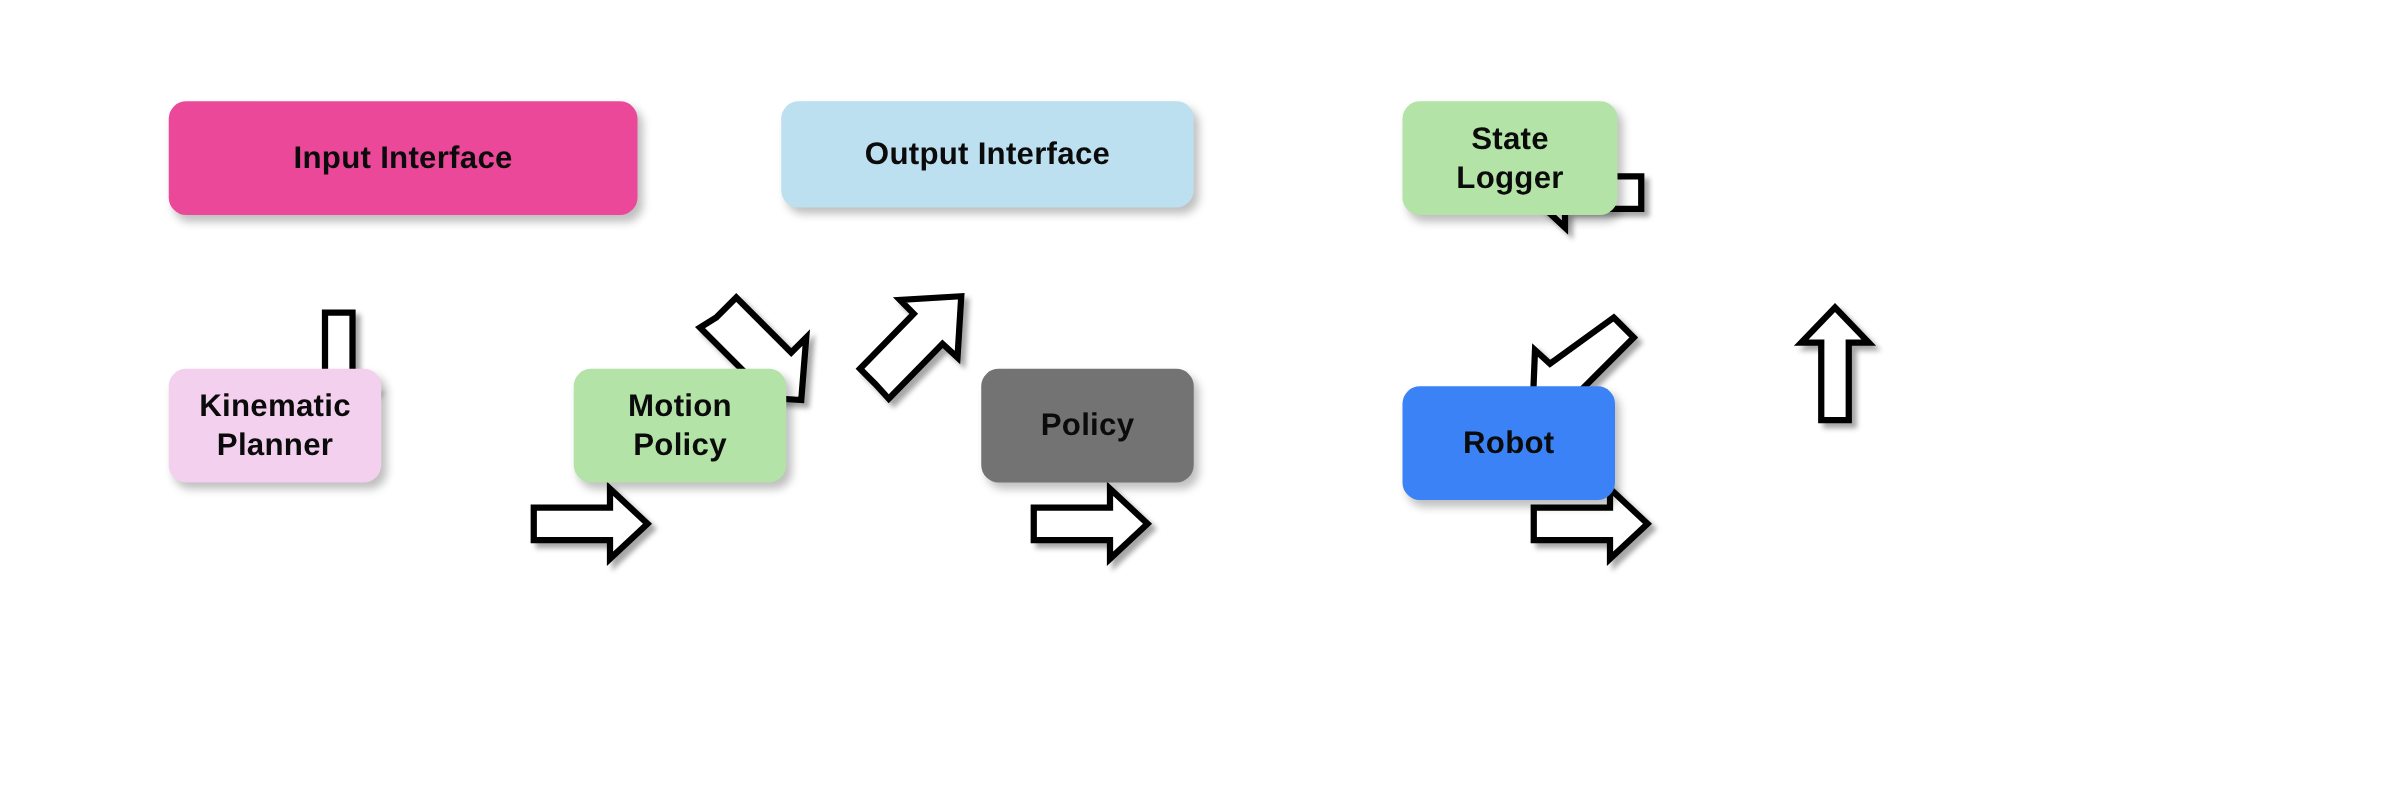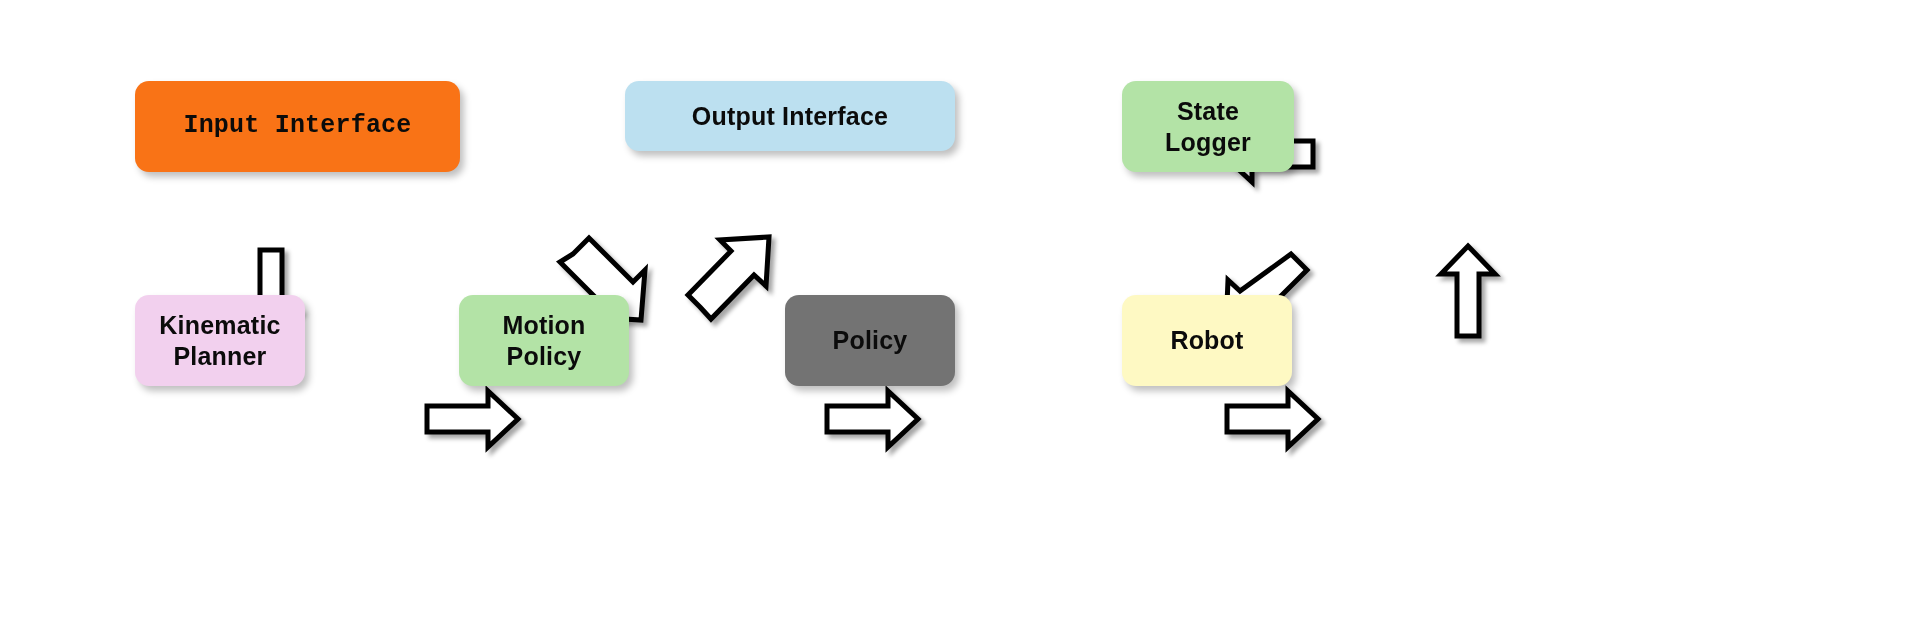--- a/index.html
+++ b/index.html
@@ -101,25 +101,25 @@
 
     <g class="arrow-group">
       <polygon class="arrow-shape" points="1468,246 1495,274 1479,274 1479,336 1457,336 1457,274 1441,274"></polygon>
     </g>
 
     <g class="arrow-group">
       <polygon class="arrow-shape" points="1222,154 1252,126 1252,141 1313,141 1313,167 1252,167 1252,182"></polygon>
     </g>
   </svg>
 
-  <div class="node wide" id="node-input-interface" style="left:135px; top:81px; width:325px; height:91px; background:#f97316;font-family:Liberation Mono, monospace;">
+  <div class="node wide" id="node-input-interface" style="left:135px; top:81px; width:375px; height:91px; background:#ec4899;">
     <span class="node-label">Input Interface</span>
   </div>
 
-  <div class="node wide" id="node-output-interface" style="left:625px; top:81px; width:330px; height:70px; background:#bce0f0;">
+  <div class="node wide" id="node-output-interface" style="left:625px; top:81px; width:330px; height:85px; background:#bce0f0;">
     <span class="node-label">Output Interface</span>
   </div>
 
   <div class="node small" id="node-state-logger" style="left:1122px; top:81px; width:172px; height:91px; background:#b3e3a6;">
     <span class="node-label">State Logger</span>
   </div>
 
   <div class="node small" id="node-kinematic-planner" style="left:135px; top:295px; width:170px; height:91px; background:#f2d0ee;">
     <span class="node-label">Kinematic
 Planner</span>
@@ -127,17 +127,17 @@
 
   <div class="node small" id="node-motion-manager" style="left:459px; top:295px; width:170px; height:91px; background:#b3e3a6;">
     <span class="node-label">Motion
 Policy</span>
   </div>
 
   <div class="node small" id="node-policy" style="left:785px; top:295px; width:170px; height:91px; background:#737373;">
     <span class="node-label">Policy</span>
   </div>
 
-  <div class="node small" id="node-robot" style="left:1122px; top:295px; width:170px; height:91px; background:#fef9c3;">
+  <div class="node small" id="node-robot" style="left:1122px; top:309px; width:170px; height:91px; background:#3b82f6;">
     <span class="node-label">Robot</span>
   </div>
 
 </div>
 
 </body></html>

